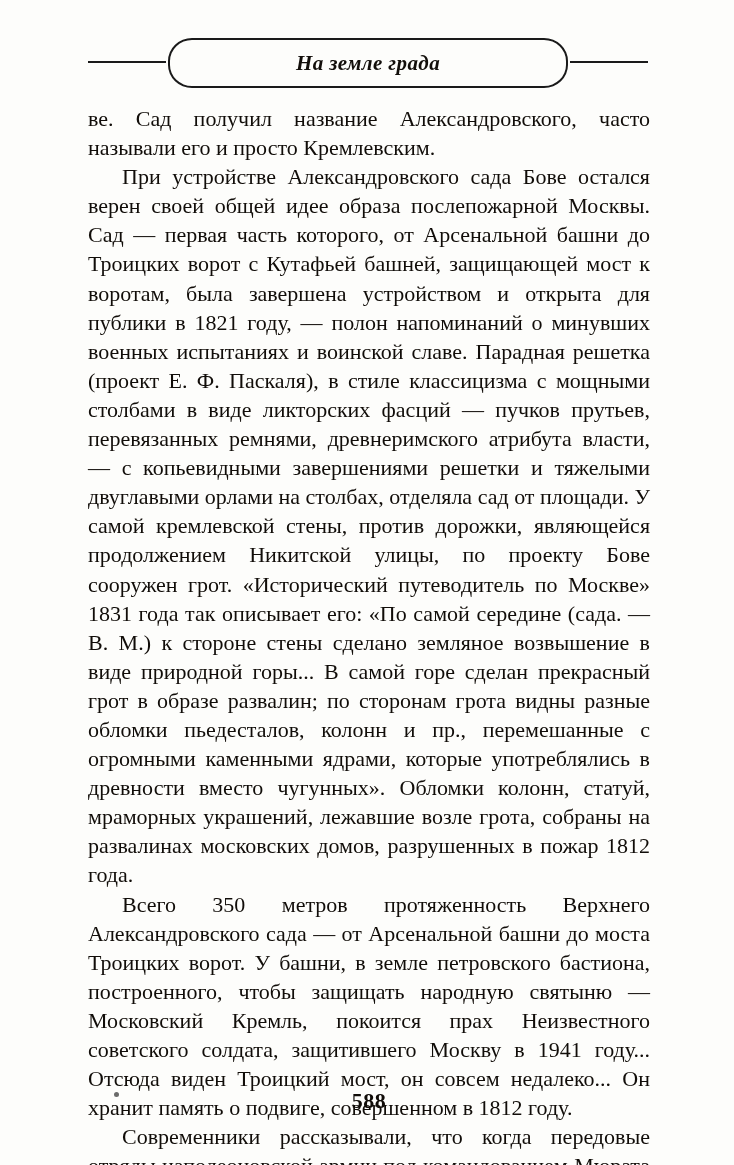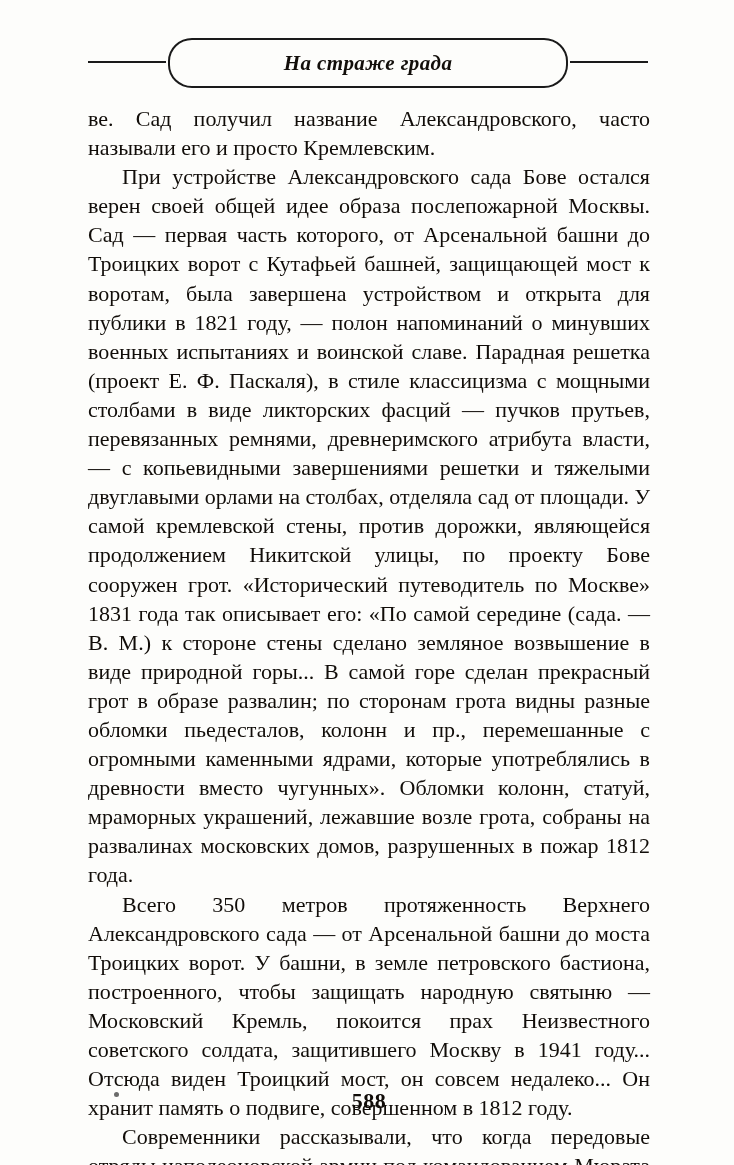--- a/index.html
+++ b/index.html
@@ -114,21 +114,21 @@
 </style>
 </head>
 <body>
 
 <div class="page">
 
   <div class="header">
     <div class="header-rule-left"></div>
     <div class="header-rule-right"></div>
     <div class="header-cartouche">
-      <span class="header-title">На страже града</span>
+      <span class="header-title">На земле града</span>
     </div>
   </div>
 
   <div class="textblock">
     <p class="para">ве. Сад получил название Александровского, часто называли его и просто Кремлевским.</p>
     <p class="para indent">При устройстве Александровского сада Бове остался верен своей общей идее образа послепожарной Москвы. Сад — первая часть которого, от Арсенальной башни до Троицких ворот с Кутафьей башней, защищающей мост к воротам, была завершена устройством и открыта для публики в 1821 году, — полон напоминаний о минувших военных испытаниях и воинской славе. Парадная решетка (проект Е. Ф. Паскаля), в стиле классицизма с мощными столбами в виде ликторских фасций — пучков прутьев, перевязанных ремнями, древнеримского атрибута власти, — с копьевидными завершениями решетки и тяжелыми двуглавыми орлами на столбах, отделяла сад от площади. У самой кремлевской стены, против дорожки, являющейся продолжением Никитской улицы, по проекту Бове сооружен грот. «Исторический путеводитель по Москве» 1831 года так описывает его: «По самой середине (сада. — В. М.) к стороне стены сделано земляное возвышение в виде природной горы... В самой горе сделан прекрасный грот в образе развалин; по сторонам грота видны разные обломки пьедесталов, колонн и пр., перемешанные с огромными каменными ядрами, которые употреблялись в древности вместо чугунных». Обломки колонн, статуй, мраморных украшений, лежавшие возле грота, собраны на развалинах московских домов, разрушенных в пожар 1812 года.</p>
     <p class="para indent">Всего 350 метров протяженность Верхнего Александровского сада — от Арсенальной башни до моста Троицких ворот. У башни, в земле петровского бастиона, построенного, чтобы защищать народную святыню — Московский Кремль, покоится прах Неизвестного советского солдата, защитившего Москву в 1941 году... Отсюда виден Троицкий мост, он совсем недалеко... Он хранит память о подвиге, совершенном в 1812 году.</p>
     <p class="para indent">Современники рассказывали, что когда передовые отряды наполеоновской армии под командованием Мюрата подошли к Кремлю, то увидели, что проход через Троицкий мост к башне перегорожен баррикадой. Из-за баррикады раздались ружейные выстрелы. Мюрат приказал выдвинуть артиллерию. После нескольких залпов баррикада была разнесена, ее защитники погибли. Их там оказалось всего около десяти человек. Кто они были, эти герои, решившие, вопреки приказу московского глав-</p>
   </div>
 

